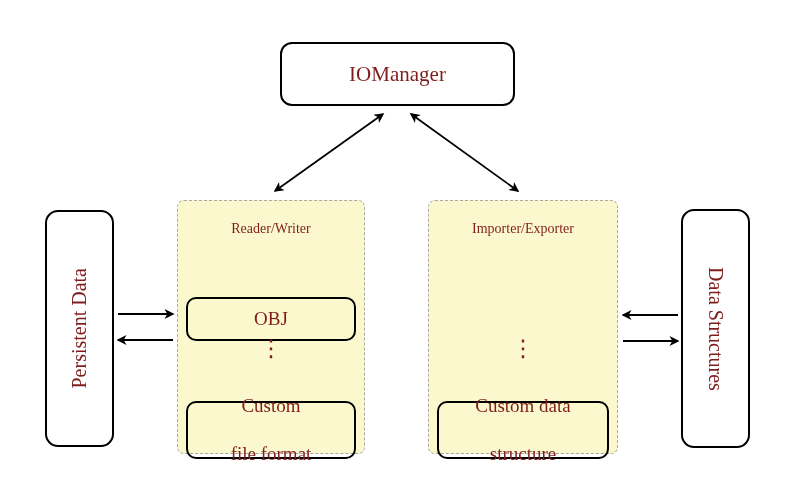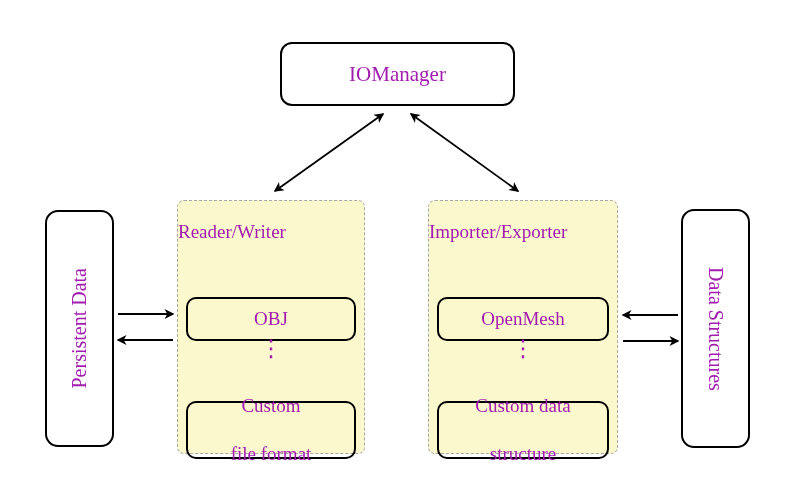--- a/index.html
+++ b/index.html
@@ -3,21 +3,21 @@
 <meta charset="utf-8">
 <style>
   * { margin: 0; padding: 0; box-sizing: border-box; }
   html, body { background: #ffffff; }
   .canvas {
     position: relative;
     width: 800px;
     height: 489px;
     background: #ffffff;
     font-family: "Liberation Serif", "DejaVu Serif", serif;
-    color: #a21caf;
+    color: #7f1d1d;
     overflow: hidden;
     border-radius: 14px;
   }
   .arrow-layer {
     position: absolute;
     left: 0; top: 0;
     width: 800px; height: 489px;
     pointer-events: none;
   }
   
@@ -61,22 +61,22 @@
     background: #fbf8ce;
     border: 1.5px dashed #a8a8a8;
     border-radius: 7px;
   }
   .group-rw { left: 177px; width: 188px; }
   .group-ie { left: 428px; width: 190px; padding-left: 44px; }
   .group-title {
     position: absolute;
     top: 20px;
     left: 0; right: 0;
-    text-align: left;
-    font-size: 19px;
+    text-align: center;
+    font-size: 14px;
   }
   .inner-node {
     position: absolute;
     left: 8px; right: 8px;
     background: transparent;
     border: 2.5px solid #000000;
     border-radius: 10px;
     display: flex;
     flex-direction: column;
     align-items: center;
@@ -137,23 +137,20 @@
     </div>
     <div class="ellipsis">⋮</div>
     <div class="inner-node inner-bottom">
       <span>Custom</span>
       <span>file format</span>
     </div>
   </div>
 
   <div class="group group-ie">
     <div class="group-title">Importer/Exporter</div>
-    <div class="inner-node inner-top">
-      <span>OpenMesh</span>
-    </div>
     <div class="ellipsis">⋮</div>
     <div class="inner-node inner-bottom">
       <span>Custom data</span>
       <span>structure</span>
     </div>
   </div>
 
 </div>
 
 </body></html>

